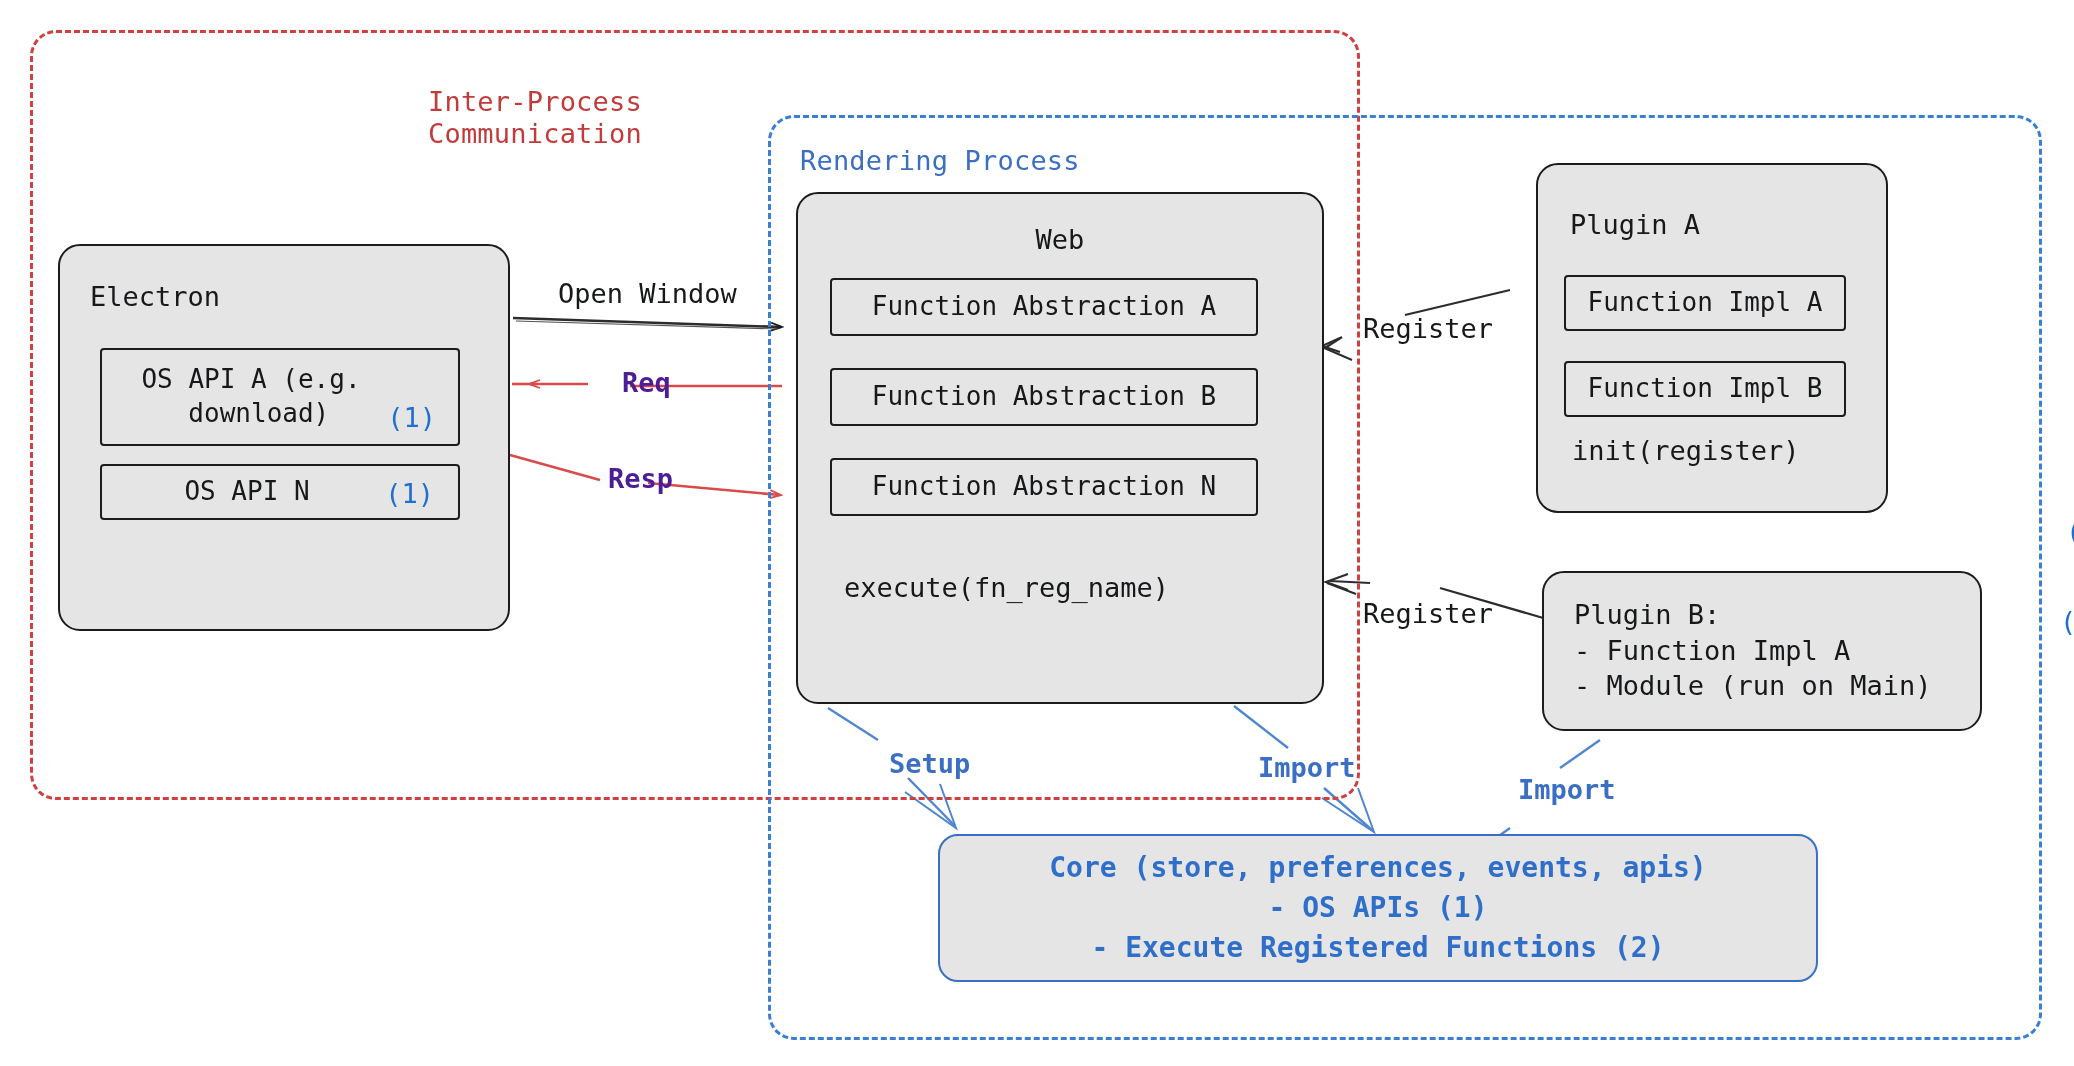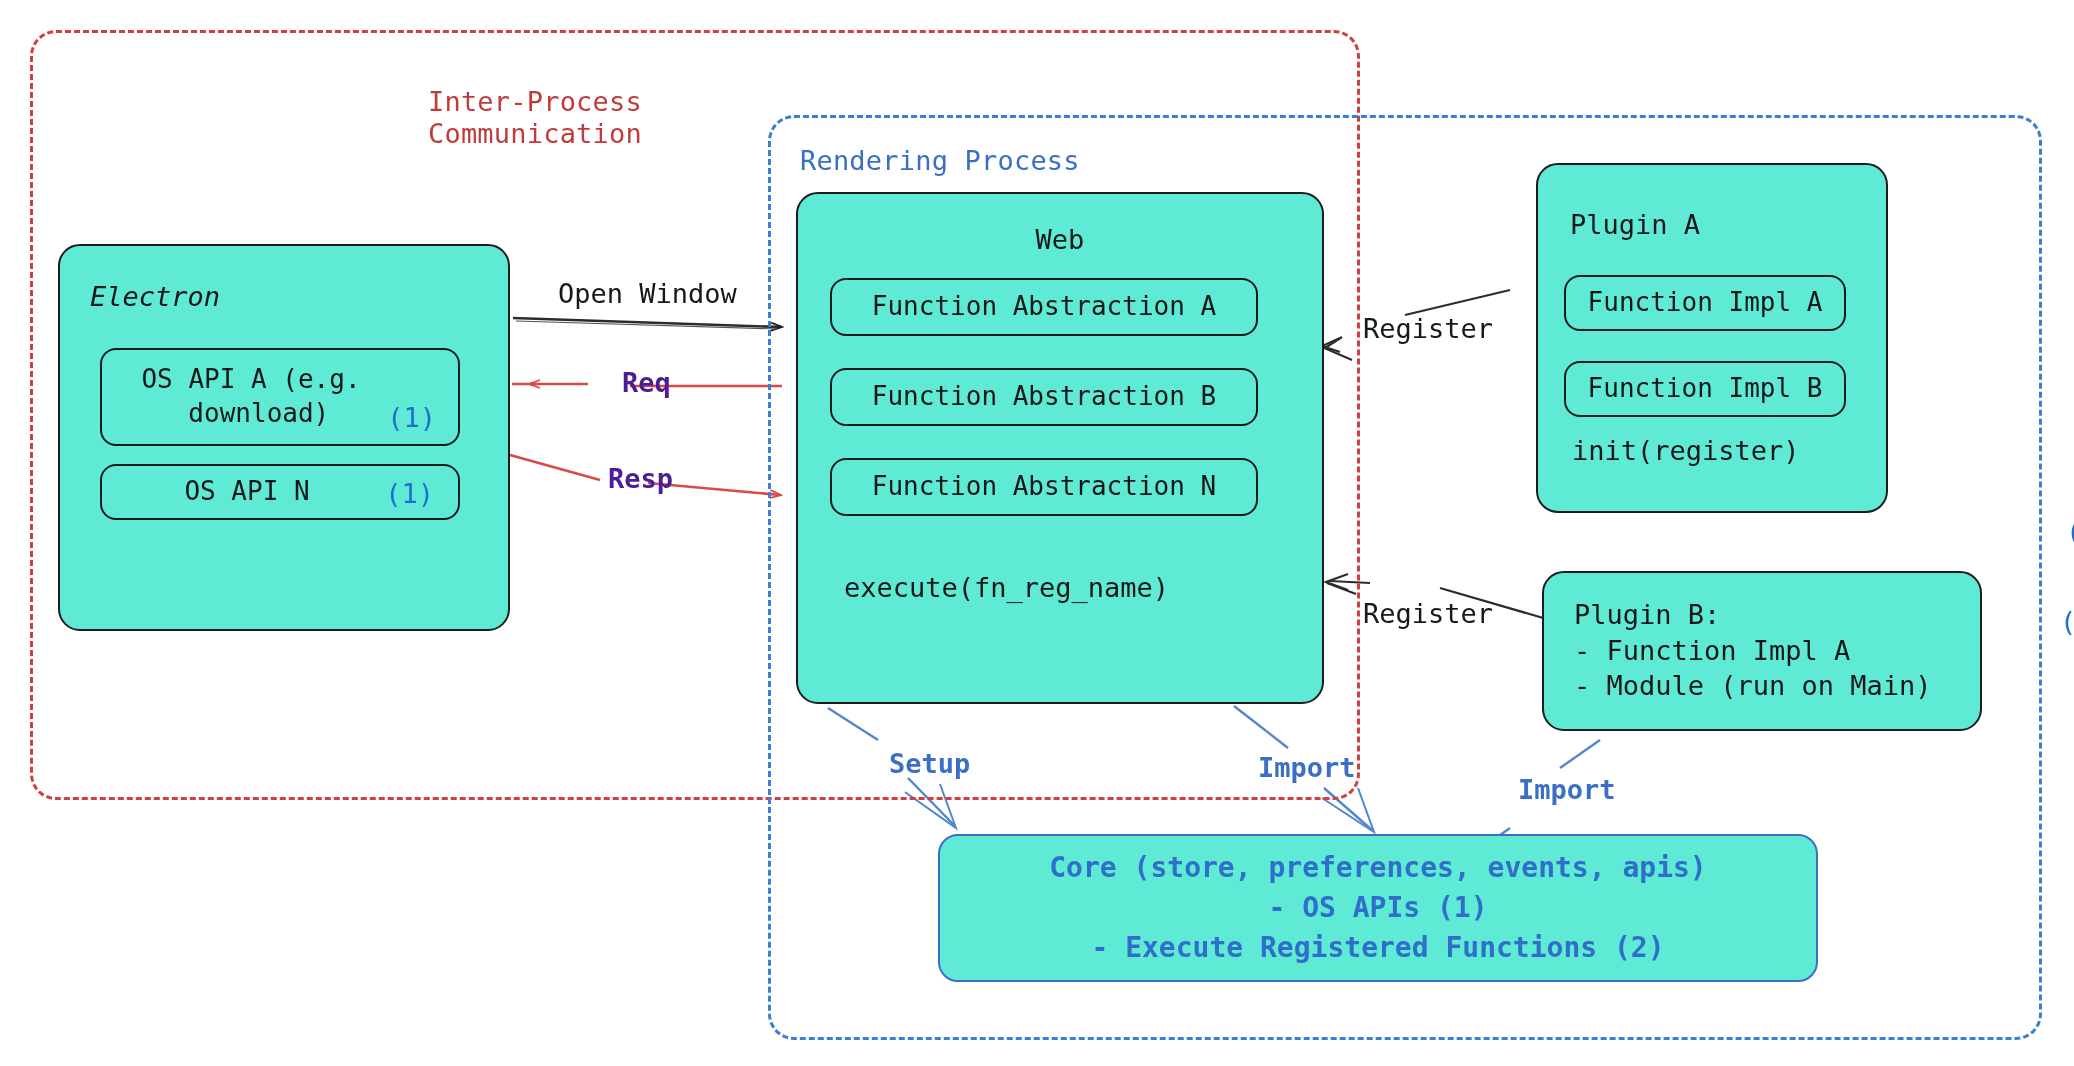--- a/index.html
+++ b/index.html
@@ -45,27 +45,27 @@
     letter-spacing: 0.2px;
     white-space: pre;
   }
   .region-label.ipc-label { color: #c23b3b; }
   .region-label.render-label { color: #3b6fc4; }
 
   
   .box {
     position: absolute;
     box-sizing: border-box;
-    background: #5eead4;
+    background: #e5e5e5;
     border: 2.5px solid #1c1c1c;
     border-radius: 22px;
   }
   .box.inner {
     border-width: 2px;
-    border-radius: 16px;
+    border-radius: 4px;
   }
   .box.core-box {
     border: 2.5px solid #3b6fc4;
     border-radius: 20px;
   }
 
   .box-title {
     position: absolute;
     font-size: 27px;
     color: #17181a;
@@ -193,21 +193,21 @@
   <div class="region ipc" style="left:30px; top:30px; width:1330px; height:770px;"></div>
 
   <div class="region render" style="left:768px; top:115px; width:1274px; height:925px;"></div>
 
   <div class="region-label ipc-label" style="left:428px; top:86px;">Inter-Process
 Communication</div>
 
   <div class="region-label render-label" style="left:800px; top:145px;">Rendering Process</div>
 
   <div class="box" style="left:58px; top:244px; width:452px; height:387px;">
-    <div class="box-title" style="left:30px; top:35px;font-style:italic;">Electron</div>
+    <div class="box-title" style="left:30px; top:35px;">Electron</div>
 
     <div class="box inner" style="left:40px; top:102px; width:360px; height:98px;">
       <div class="inner-text" style="padding-right:58px;">OS API A (e.g.
  download)</div>
       <div class="badge" style="right:22px; top:52px;">(1)</div>
     </div>
 
     <div class="box inner" style="left:40px; top:218px; width:360px; height:56px;">
       <div class="inner-text" style="padding-right:66px;">OS API N</div>
       <div class="badge" style="right:24px; top:12px;">(1)</div>

